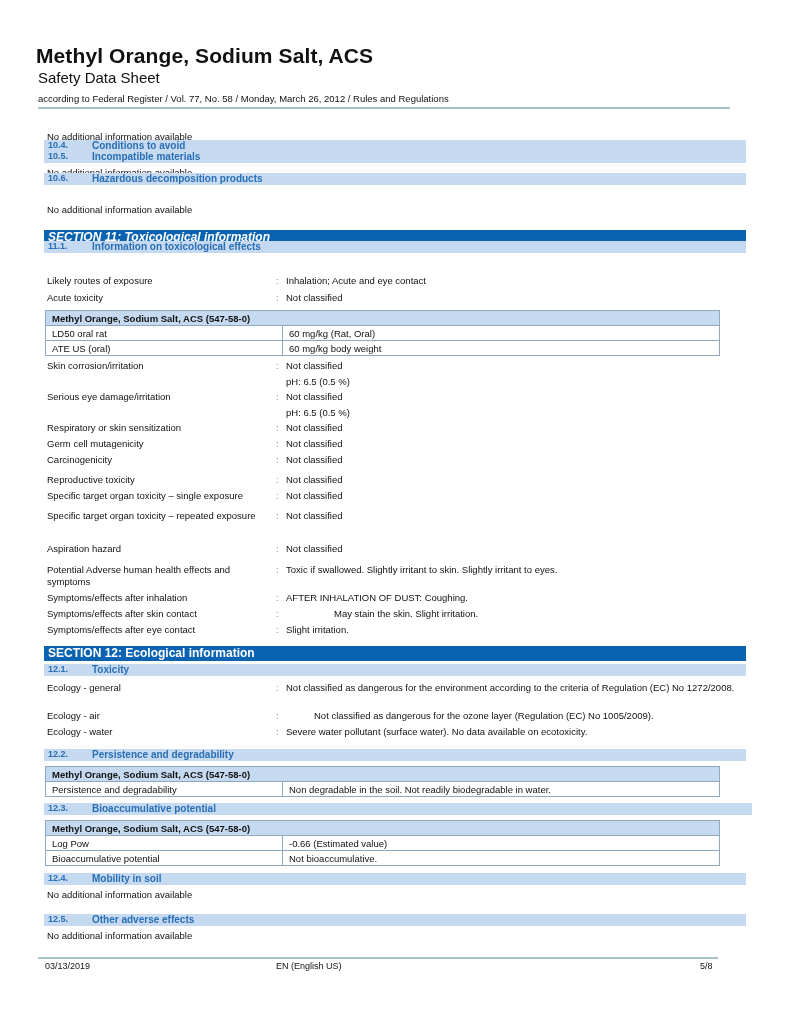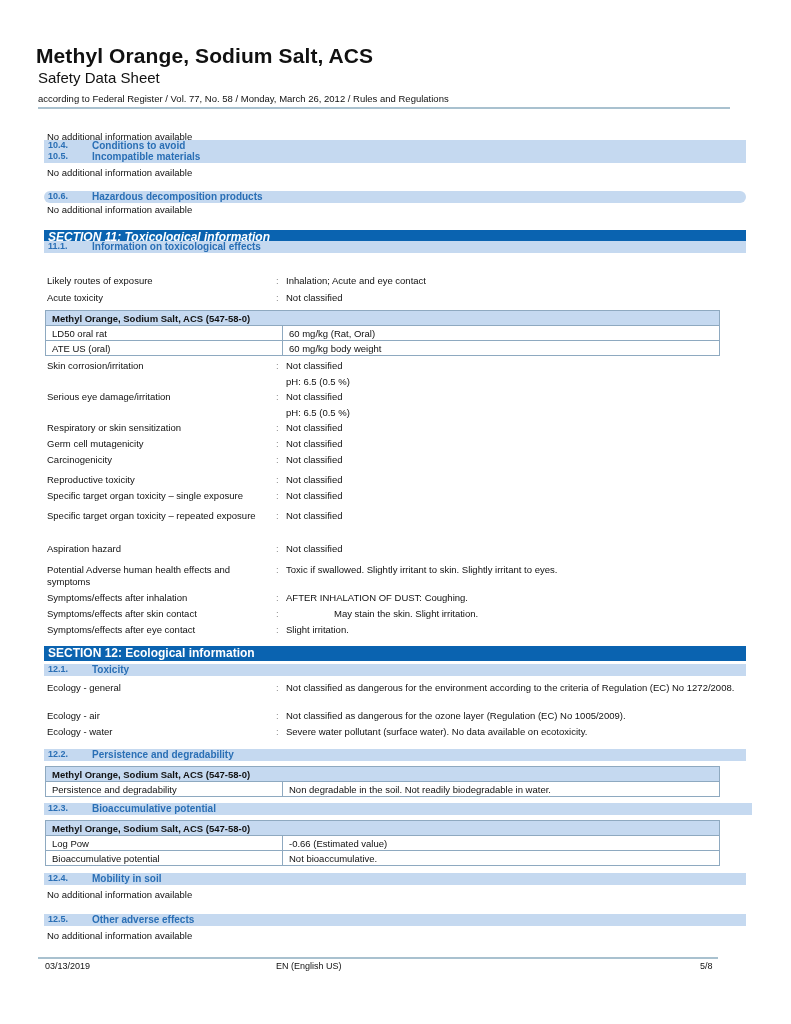--- a/index.html
+++ b/index.html
@@ -40,21 +40,21 @@
     <span class="sub-title">Conditions to avoid</span>
   </div>
   <div class="txt" style="left:47px; top:131px;">No additional information available</div>
 
   <div class="sub-bar" style="top:151px;">
     <span class="sub-num">10.5.</span>
     <span class="sub-title">Incompatible materials</span>
   </div>
   <div class="txt" style="left:47px; top:167px;">No additional information available</div>
 
-  <div class="sub-bar" style="top:191px;border-radius:6px;">
+  <div class="sub-bar" style="top:173px;">
     <span class="sub-num">10.6.</span>
     <span class="sub-title">Hazardous decomposition products</span>
   </div>
   <div class="txt" style="left:47px; top:204px;">No additional information available</div>
 
   <div class="sec-bar" style="top:230px;font-style:italic;">
     <span class="sec-title">SECTION 11: Toxicological information</span>
   </div>
   <div class="sub-bar" style="top:241px;">
     <span class="sub-num">11.1.</span>
@@ -146,21 +146,21 @@
     <span class="sub-num">12.1.</span>
     <span class="sub-title">Toxicity</span>
   </div>
 
   <div class="lbl" style="top:682px;">Ecology - general</div>
   <div class="colon" style="top:682px;">:</div>
   <div class="val" style="top:682px;">Not classified as dangerous for the environment according to the criteria of Regulation (EC) No 1272/2008.</div>
 
   <div class="lbl" style="top:710px;">Ecology - air</div>
   <div class="colon" style="top:710px;">:</div>
-  <div class="val" style="top:710px;">Not classified as dangerous for the ozone layer (Regulation (EC) No 1005/2009).</div>
+  <div class="val" style="top:710px;margin-left:28px;">Not classified as dangerous for the ozone layer (Regulation (EC) No 1005/2009).</div>
 
   <div class="lbl" style="top:726px;">Ecology - water</div>
   <div class="colon" style="top:726px;">:</div>
   <div class="val" style="top:726px;">Severe water pollutant (surface water). No data available on ecotoxicity.</div>
 
   <div class="sub-bar" style="top:749px;">
     <span class="sub-num">12.2.</span>
     <span class="sub-title">Persistence and degradability</span>
   </div>
   <table class="sub" style="top:766px;">

